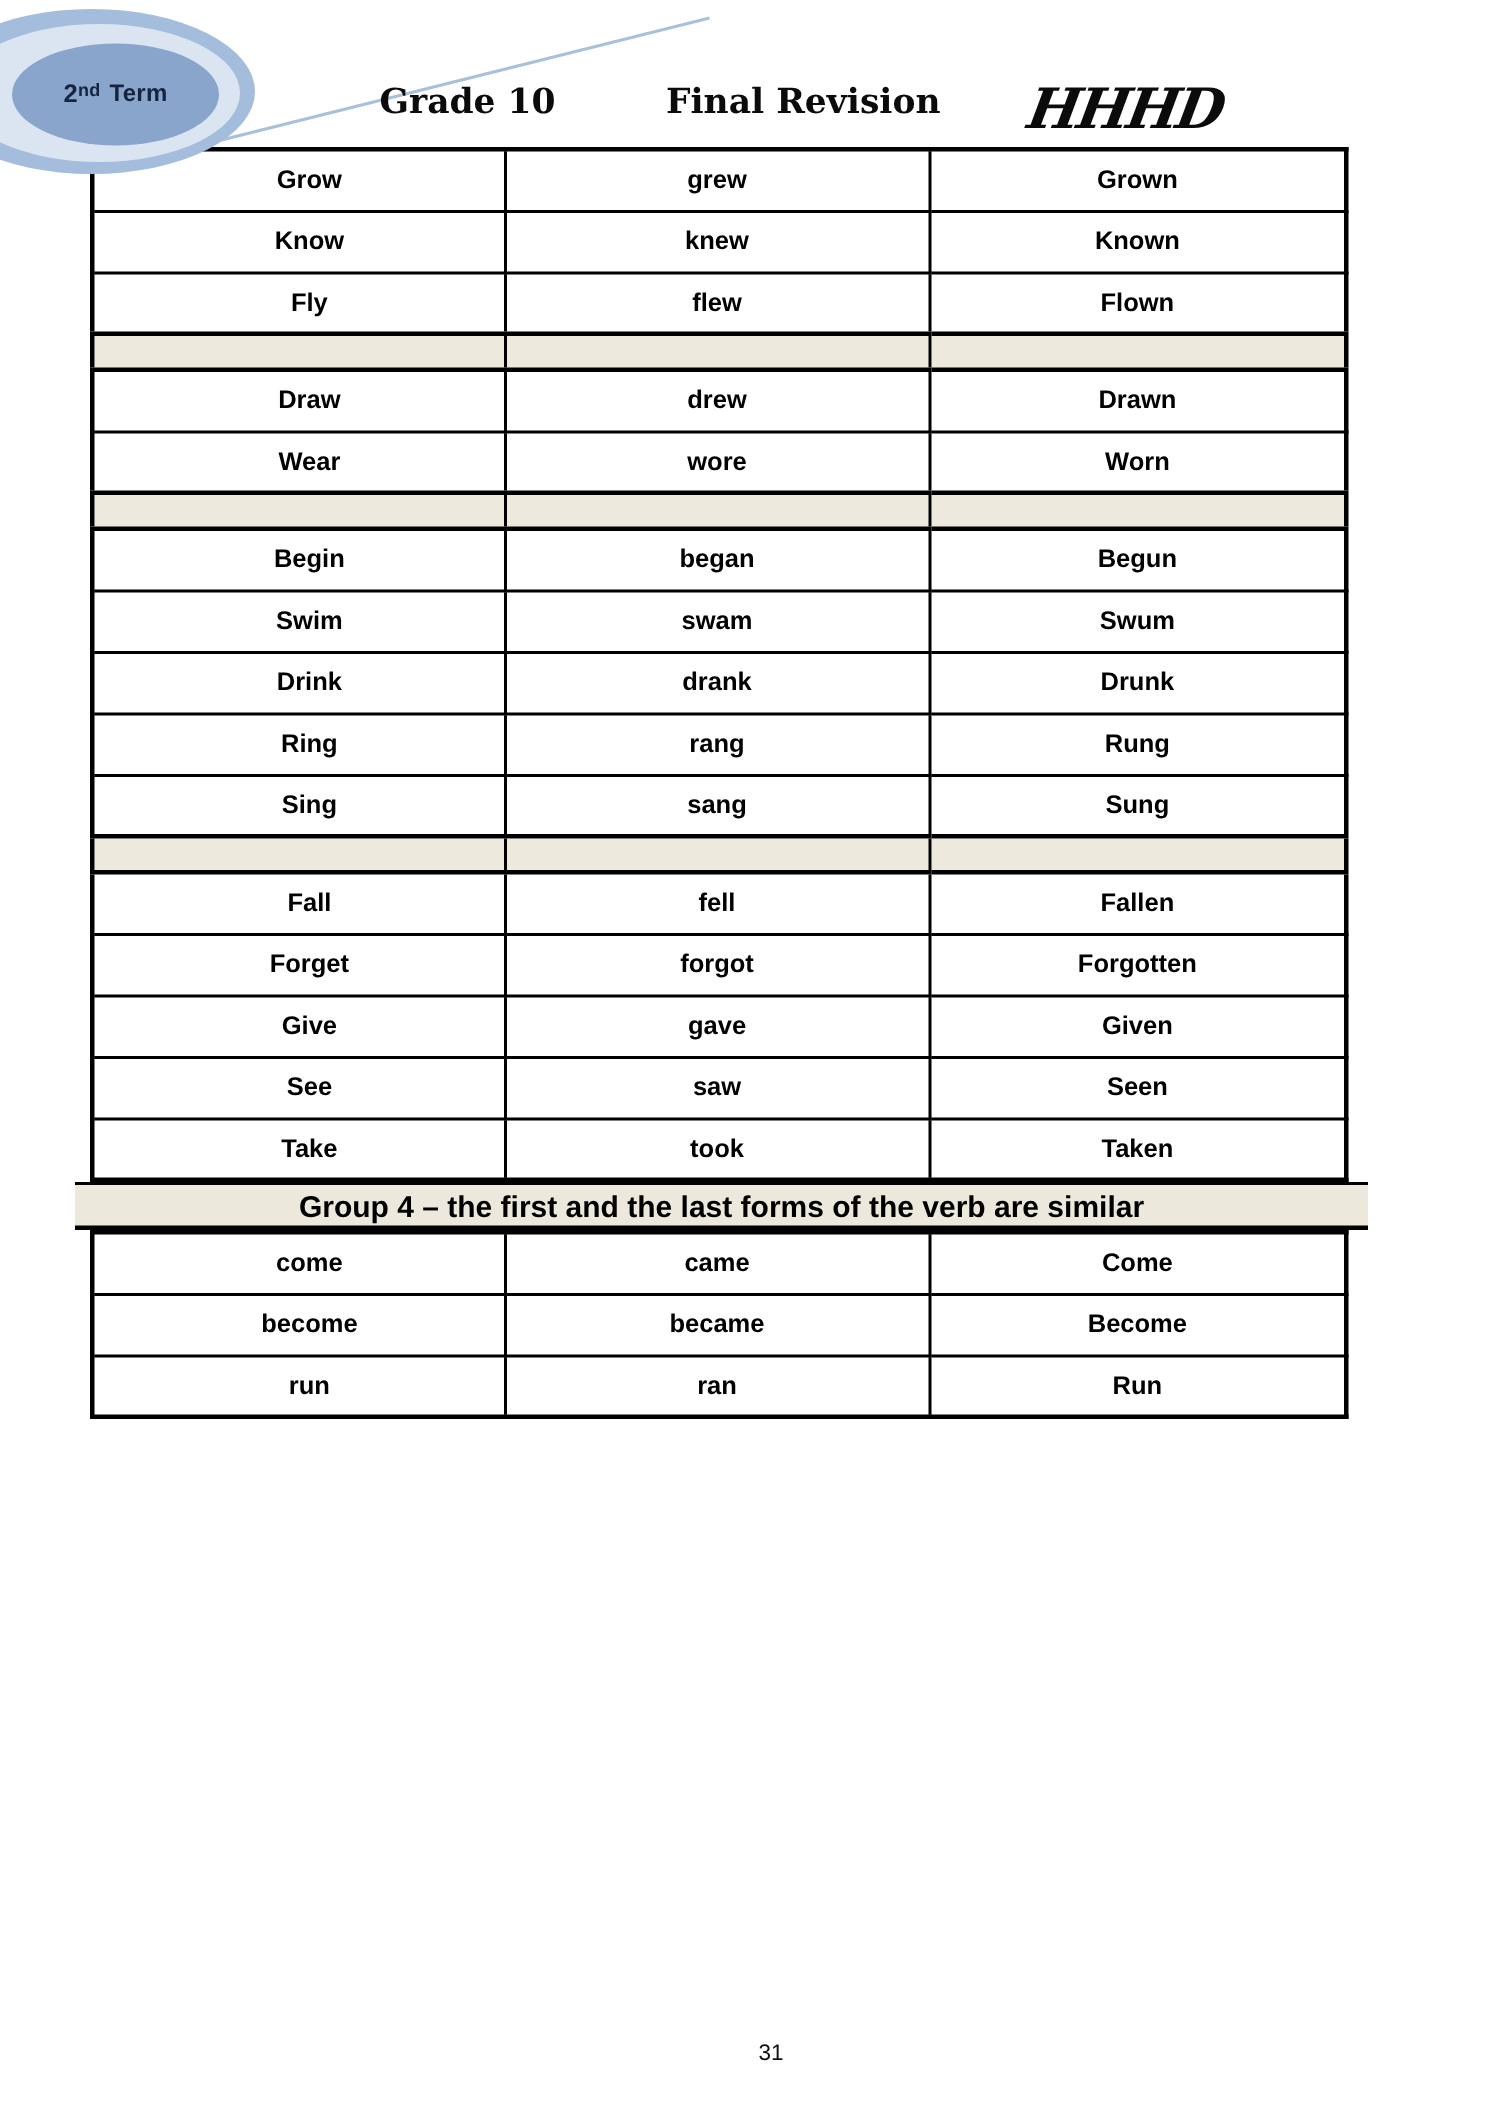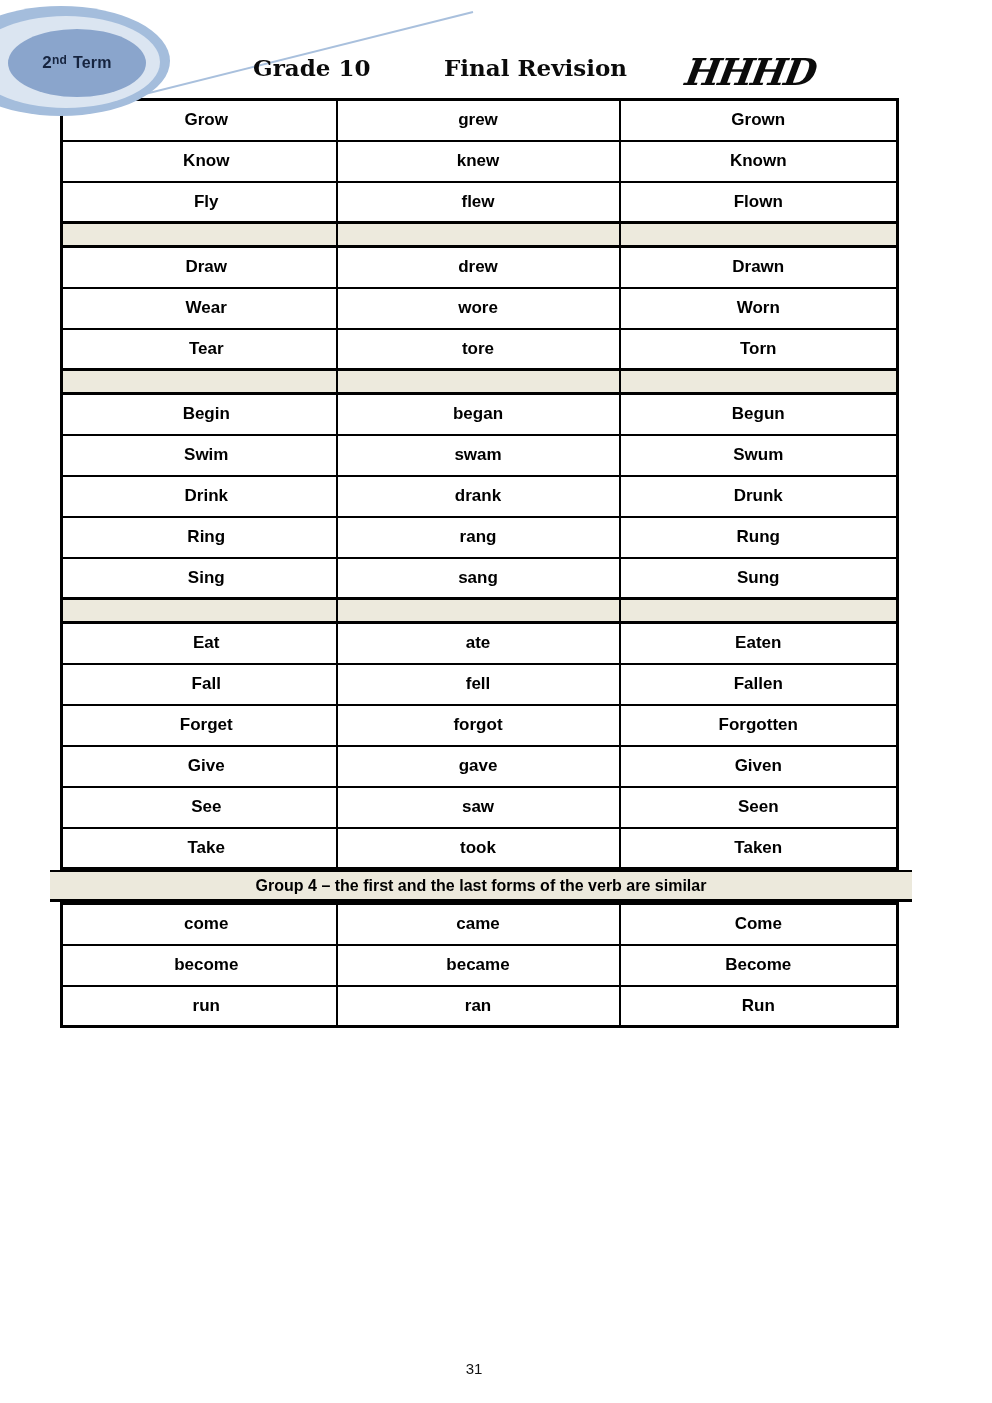--- a/index.html
+++ b/index.html
@@ -77,28 +77,28 @@
   table.verbs tr.sep td {
     height: 19px;
     background: var(--separator-bg, #edeadd);
     border-top: 3px solid #000; border-bottom: 3px solid #000;
   }
 
   .group-banner {
     width: 862px; height: 27px;
     background: var(--banner-bg, #ece9dc);
     border-top: 2px solid #000; border-bottom: 3px solid #000;
-    display: flex; align-items: center; justify-content: center;
-    font-weight: bold; font-size: 16px; color: #000;
+    display: flex; align-items: flex-end; justify-content: center;
+    font-weight: bold; font-size: 20px; color: #000;
   }
 
   
   .page-number {
     position: absolute; left: 0; bottom: 26px; width: 948px;
-    text-align: center; font-size: 15px; color: #111;
+    text-align: center; font-size: 15px; color: #111; padding-left: 40px;
   }
 </style>
 </head>
 <body>
 
 <div class="page">
 
   <svg class="callout-svg" width="500" height="120">
     <line x1="105" y1="104" x2="473" y2="12" stroke="#a9c0dd" stroke-width="2"></line>
   </svg>
@@ -134,25 +134,20 @@
           <tr class="data">
             <td class="c0">Draw</td>
             <td class="c1">drew</td>
             <td class="c2">Drawn</td>
           </tr>
           <tr class="data">
             <td class="c0">Wear</td>
             <td class="c1">wore</td>
             <td class="c2">Worn</td>
           </tr>
-          <tr class="data">
-            <td class="c0">Tear</td>
-            <td class="c1">tore</td>
-            <td class="c2">Torn</td>
-          </tr>
           <tr class="sep">
             <td></td>
             <td></td>
             <td></td>
           </tr>
           <tr class="data">
             <td class="c0">Begin</td>
             <td class="c1">began</td>
             <td class="c2">Begun</td>
           </tr>
@@ -173,25 +168,20 @@
           </tr>
           <tr class="data">
             <td class="c0">Sing</td>
             <td class="c1">sang</td>
             <td class="c2">Sung</td>
           </tr>
           <tr class="sep">
             <td></td>
             <td></td>
             <td></td>
-          </tr>
-          <tr class="data">
-            <td class="c0">Eat</td>
-            <td class="c1">ate</td>
-            <td class="c2">Eaten</td>
           </tr>
           <tr class="data">
             <td class="c0">Fall</td>
             <td class="c1">fell</td>
             <td class="c2">Fallen</td>
           </tr>
           <tr class="data">
             <td class="c0">Forget</td>
             <td class="c1">forgot</td>
             <td class="c2">Forgotten</td>

